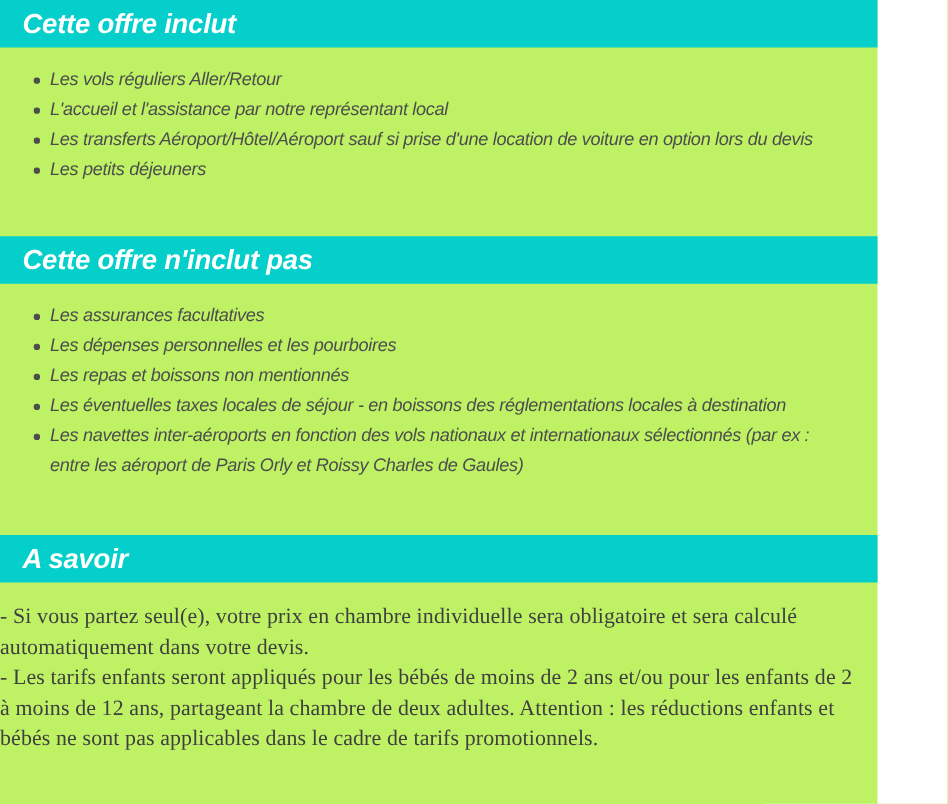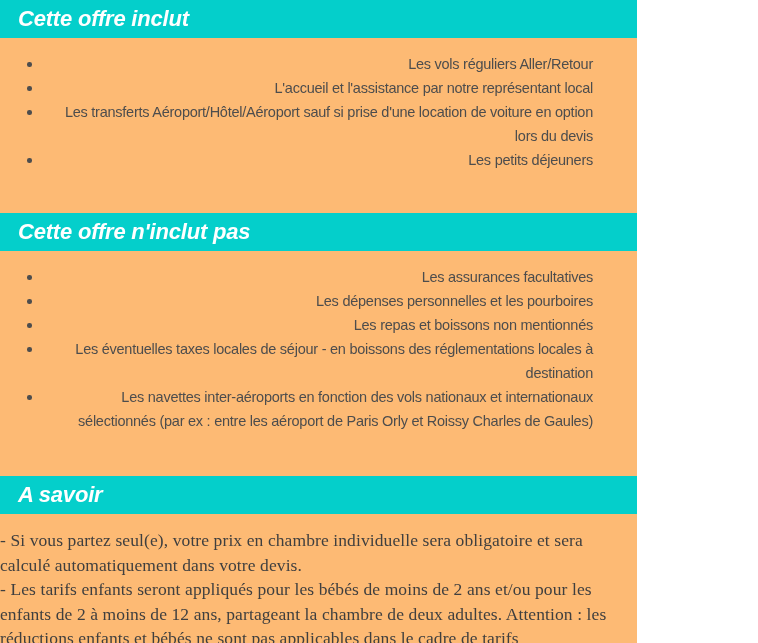--- a/index.html
+++ b/index.html
@@ -9,23 +9,23 @@
   body {
     width: 758px;
     height: 643px;
     background: #ffffff;
     font-family: "Liberation Sans", sans-serif;
     overflow: hidden;
   }
 
   .page {
     position: relative;
-    width: 637px;
+    width: 702px;
     height: 643px;
-    background: #fdba74;
+    background: #bef264;
   }
 
   
   .section-banner {
     background: #04cfcb;
     height: 38px;
     display: flex;
     align-items: center;
     padding: 0 0 0 18px;
     box-sizing: border-box;
@@ -44,26 +44,26 @@
   
   .bullet-list {
     list-style: none;
     margin: 0;
     padding: 0;
   }
   .bullet-list li {
     position: relative;
     color: #4d4d4d;
     font-family: "Liberation Sans", sans-serif;
+    font-style: italic;
     font-size: 14.5px;
     line-height: 24px;
     padding-left: 40px;
     padding-right: 44px;
     letter-spacing: -0.25px;
-    text-align: right;
   }
   .bullet-list li::before {
     content: "";
     position: absolute;
     left: 27px;
     top: 10px;
     width: 4.5px;
     height: 4.5px;
     border-radius: 50%;
     background: #4d4d4d;

